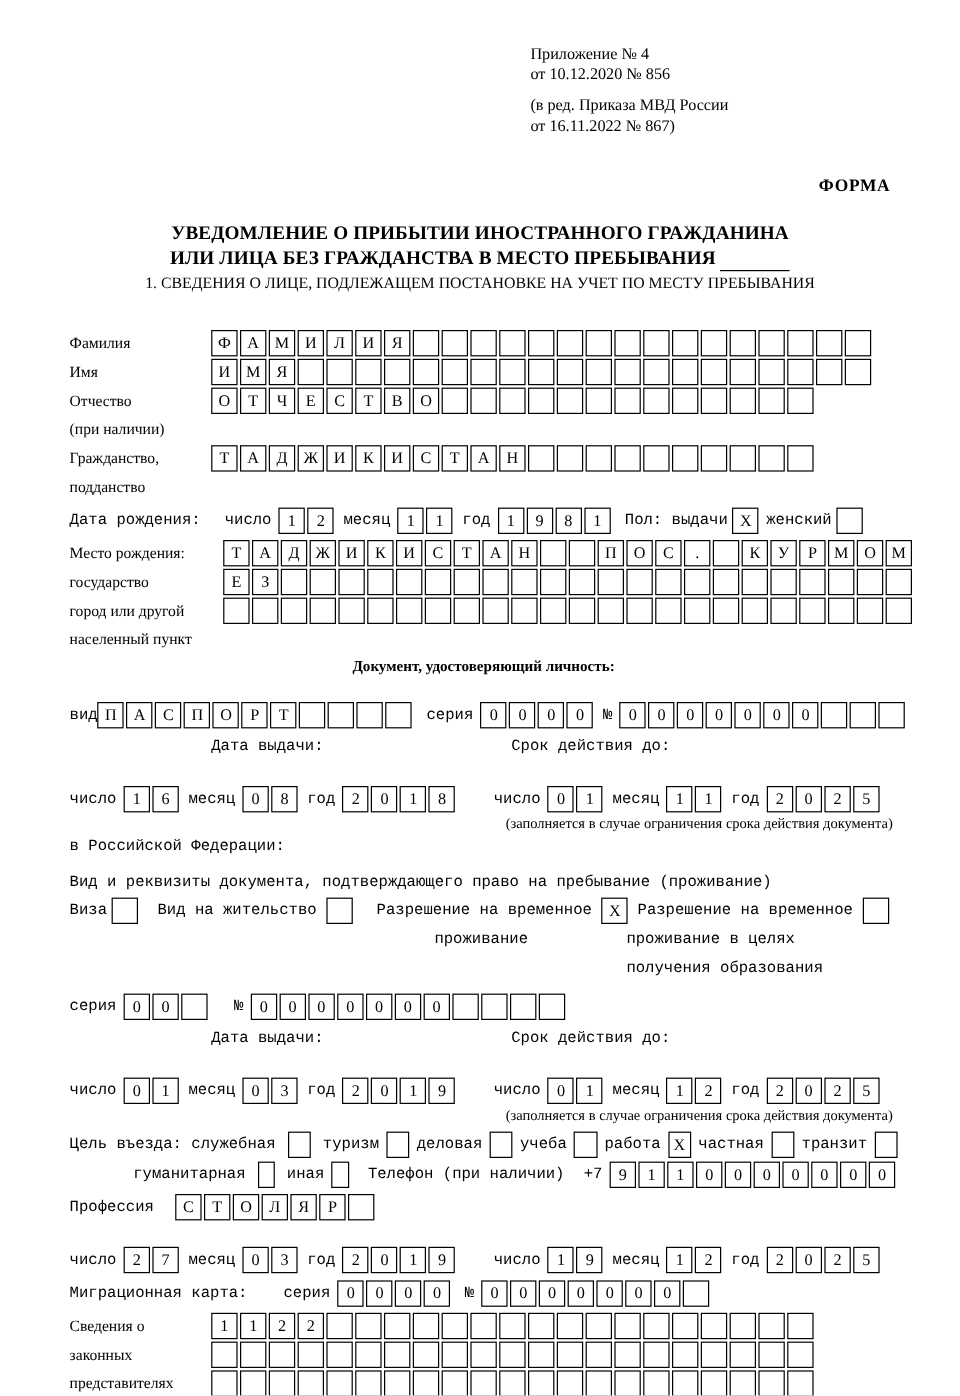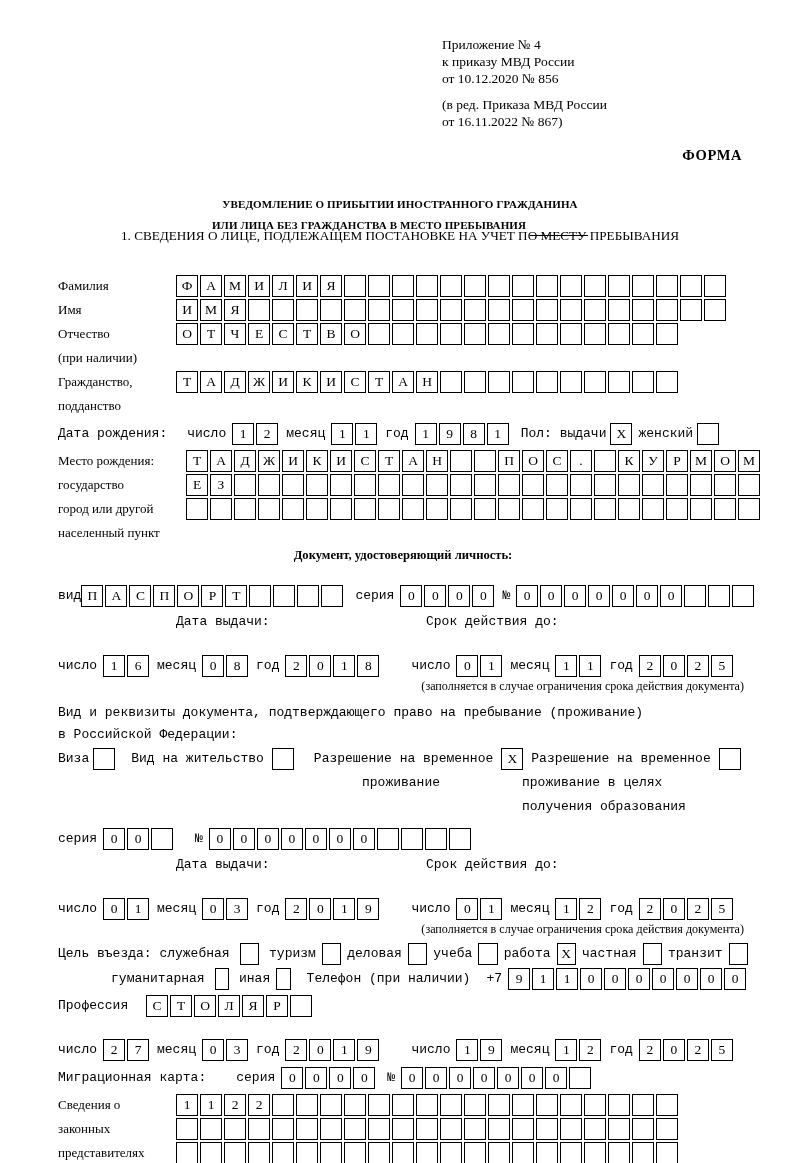--- a/index.html
+++ b/index.html
@@ -35,26 +35,26 @@
     position: absolute;
     top: 147px;
     right: 58px;
     font-weight: bold;
     font-size: 14.5px;
     letter-spacing: 0.6px;
     text-align: right;
   }
   .title {
     position: absolute;
-    top: 194px;
+    top: 184px;
     left: 0;
     width: 800px;
     text-align: center;
     font-weight: bold;
-    font-size: 11px;
+    font-size: 16px;
     line-height: 21px;
     letter-spacing: 0.1px;
   }
   .title .ul {
     display: inline-block;
     width: 58px;
     border-bottom: 1px solid #000;
     vertical-align: bottom;
     height: 15px;
     margin-left: 4px;
@@ -140,21 +140,20 @@
   }
   .vcenter { display: flex; align-items: center; margin-top: 22px; }
 </style>
 </head>
 <body>
 
 <div class="page">
 
   <div class="hdr">
     <div>Приложение № 4</div>
-    <div>к приказу МВД России</div>
     <div>от 10.12.2020 № 856</div>
     <div class="blk2">(в ред. Приказа МВД России</div>
     <div>от 16.11.2022 № 867)</div>
   </div>
 
   <div class="forma">ФОРМА</div>
 
   <div class="title">
     <div>УВЕДОМЛЕНИЕ О ПРИБЫТИИ ИНОСТРАННОГО ГРАЖДАНИНА</div>
     <div><span>ИЛИ ЛИЦА БЕЗ ГРАЖДАНСТВА В МЕСТО ПРЕБЫВАНИЯ</span><span class="ul"></span></div>
@@ -475,22 +474,22 @@
       <div class="boxes ml6" id="val-year">
           <div class="cell">2</div>
           <div class="cell">0</div>
           <div class="cell">2</div>
           <div class="cell">5</div>
         </div>
     </div>
 
     <div class="note-right">(заполняется в случае ограничения срока действия документа)</div>
 
+    <div class="lbl">в Российской Федерации:</div>
     <div style="margin-top:8px;" class="lbl">Вид и реквизиты документа, подтверждающего право на пребывание (проживание)</div>
-    <div class="lbl">в Российской Федерации:</div>
 
     <div class="row vcenter" style="margin-top:2px;">
       <div class="lbl">Виза</div>
       <div class="chk ml4"></div>
       <div class="lbl ml16">Вид на жительство</div>
       <div class="chk ml8"></div>
       <div class="lbl ml20">Разрешение на временное</div>
       <div class="chk ml8">X</div>
       <div class="lbl ml8">Разрешение на временное</div>
       <div class="chk ml8"></div>

